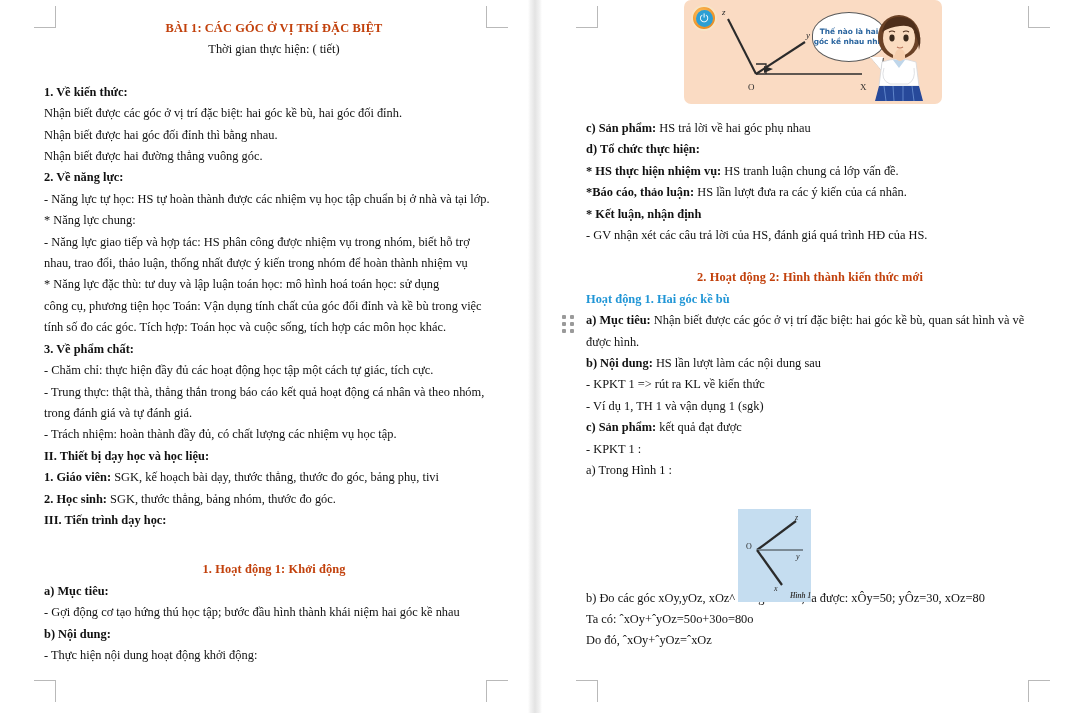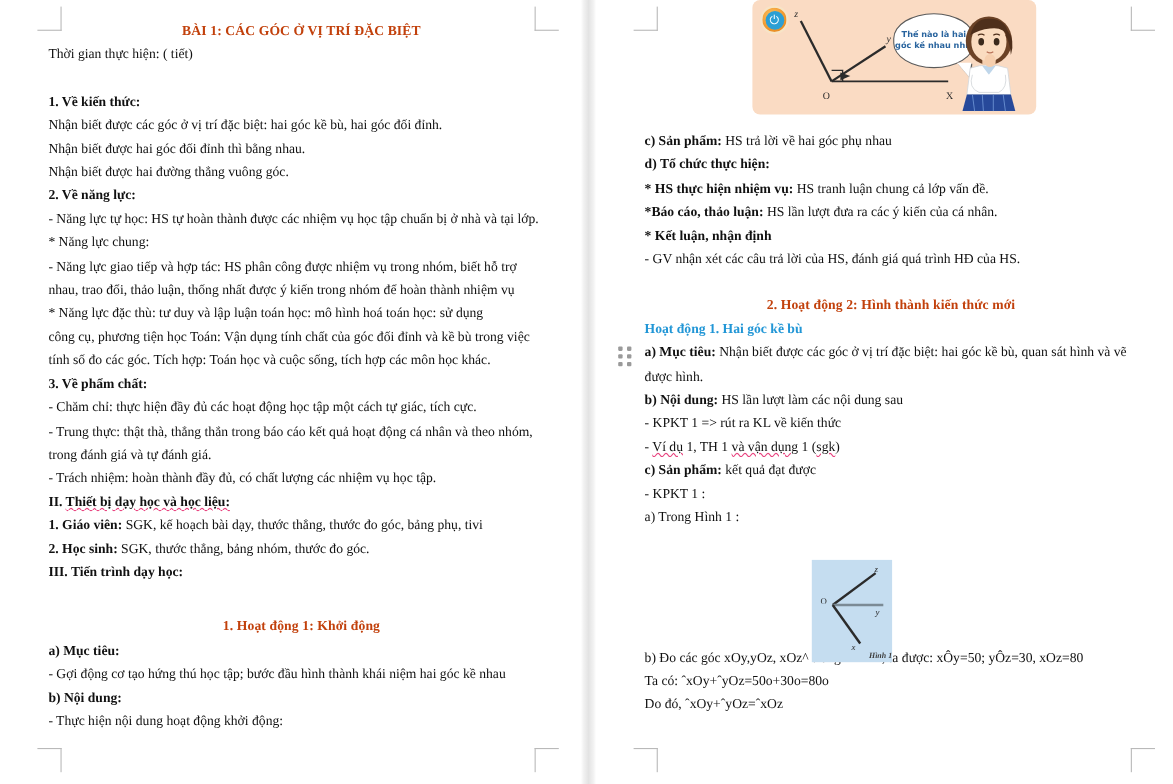--- a/index.html
+++ b/index.html
@@ -54,33 +54,32 @@
     top: 18px;
     font-size: 12.4px;
     line-height: 21.4px;
     color: #111111;
   }
   .page-left  .col-body { left: 44px; width: 460px; }
   .page-right .col-body { left: 44px; width: 448px; }
 
   p { margin: 0; padding: 0; }
 
-  .t-center { }
+  .t-center { text-align: center; }
   .b { font-weight: bold; }
   .blue { color: #2196d6; }
   .heading-red {
     color: #c2410c; font-weight: bold; text-align: center;
     letter-spacing: .1px;
   }
   .sp-gap { height: 21px; }
   .sp-gap-lg { height: 28px; }
 
   
   .squig {
-    text-decoration: underline;
     text-decoration-color: #e8437f;
     text-decoration-style: wavy;
     text-decoration-thickness: 1px;
     text-underline-offset: 1px;
     margin-top: 20px;
   }
 
   
   .drag-handle {
     position: absolute;

